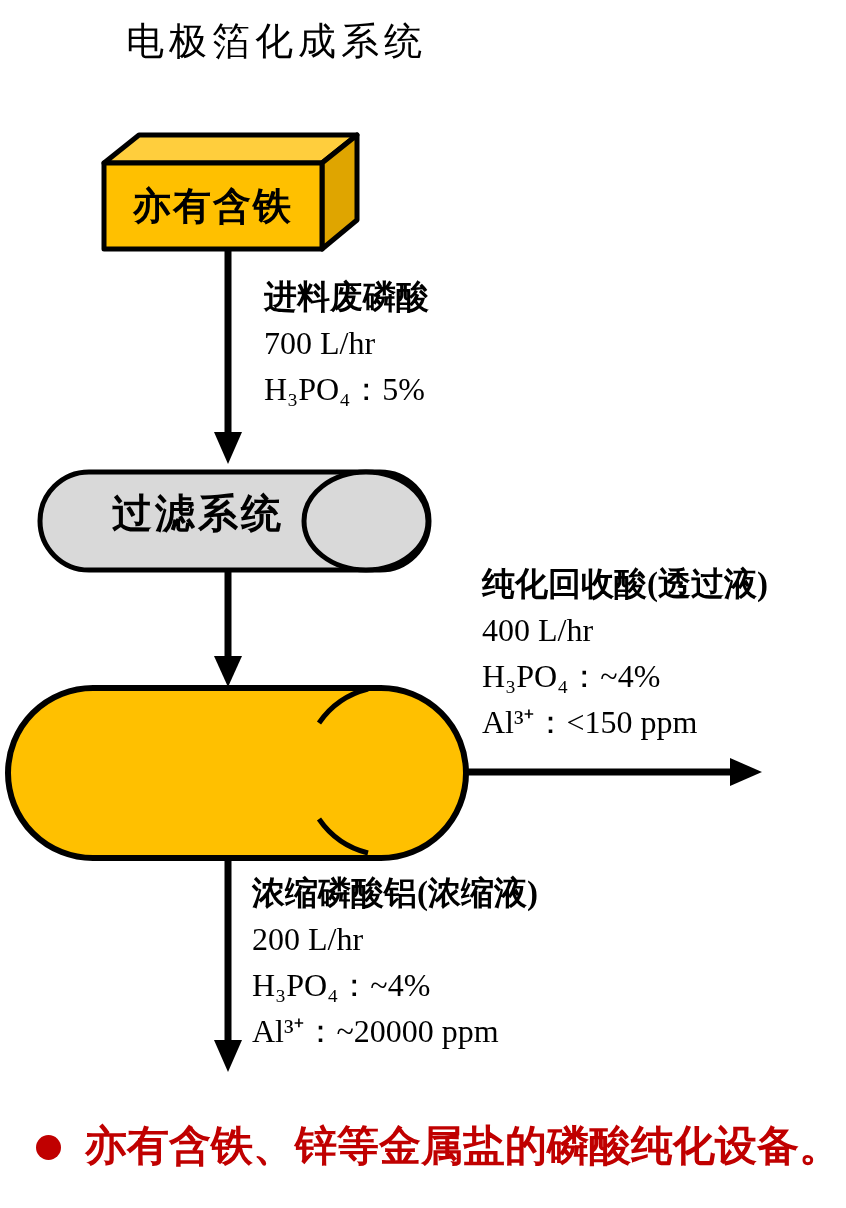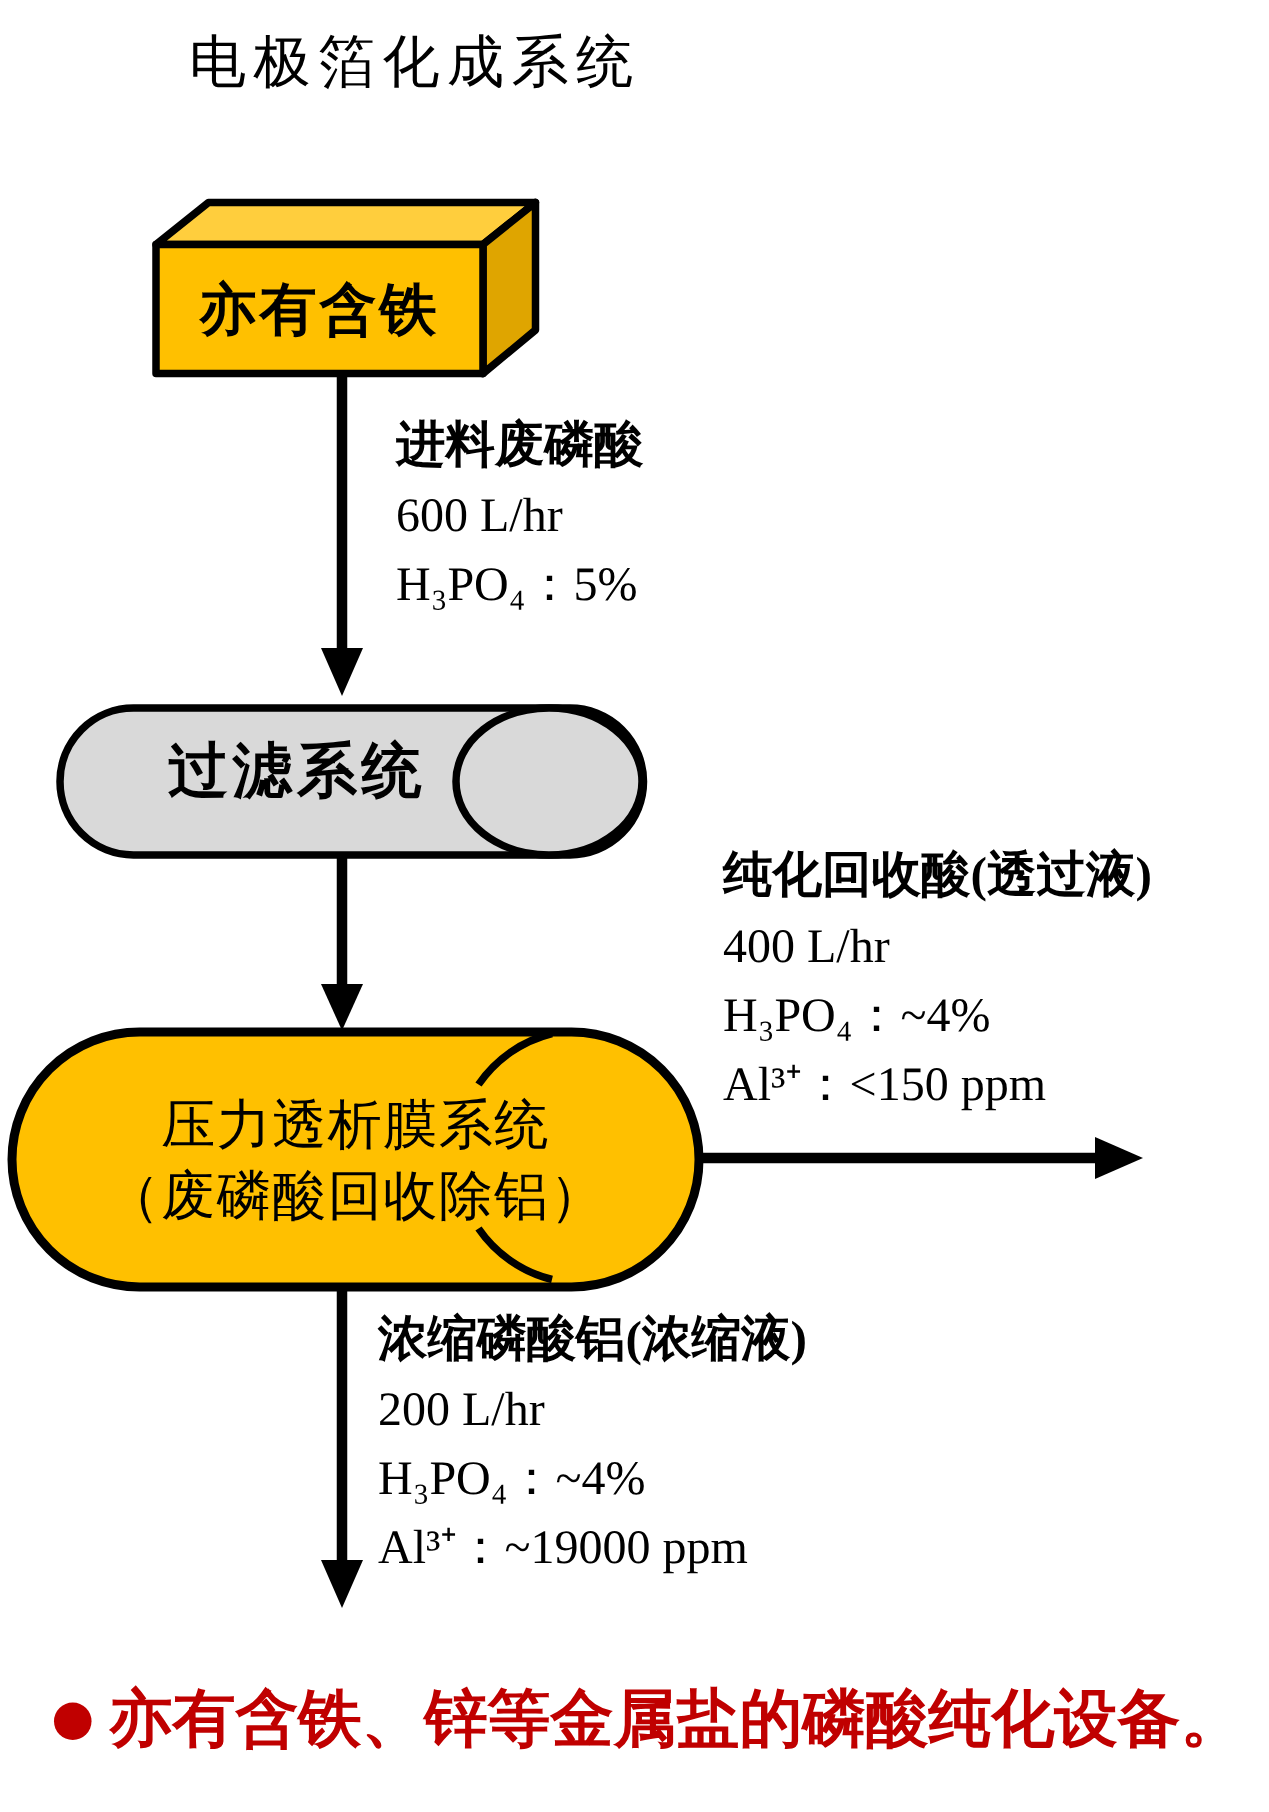--- a/index.html
+++ b/index.html
@@ -43,21 +43,21 @@
     font-size: 32px; line-height: 46px;
   }
   .stream .ln { white-space: nowrap; }
   .stream .ln-title { font-weight: 700; font-size: 33px; }
   .feed-stream        { left: 264px; top: 274px; }
   .permeate-stream    { left: 482px; top: 561px; }
   .concentrate-stream { left: 252px; top: 870px; }
 
   .footnote {
     left: 36px; top: 1118px;
-    display: flex; align-items: center; gap: 12px;
+    display: flex; align-items: center; gap: 24px;
     color: #C00000;
   }
   .footnote .bullet {
     width: 25px; height: 25px; border-radius: 50%;
     background: #C00000; flex: 0 0 auto; margin-top: 3px;
   }
   .footnote .ftext {
     font-size: 42px; font-weight: 700; white-space: nowrap;
   }
 </style>
@@ -105,43 +105,39 @@
       <polygon points="214,1040 242,1040 228,1072" fill="#000000"></polygon>
     </g>
   </svg>
 
   <div class="t page-title">电极箔化成系统</div>
 
   <div class="t node-label formation-label">亦有含铁</div>
 
   <div class="t node-label filter-label">过滤系统</div>
 
-  <div class="t membrane-label">
-    <div class="mline">压力透析膜系统</div>
-    <div class="mline">（废磷酸回收除铝）</div>
-  </div>
 
   <div class="t stream feed-stream">
     <div class="ln ln-title">进料废磷酸</div>
-    <div class="ln">600 L/hr</div>
+    <div class="ln">700 L/hr</div>
     <div class="ln">H₃PO₄：5%</div>
   </div>
 
   <div class="t stream permeate-stream">
     <div class="ln ln-title">纯化回收酸(透过液)</div>
     <div class="ln">400 L/hr</div>
     <div class="ln">H₃PO₄：~4%</div>
     <div class="ln">Al³⁺：&lt;150 ppm</div>
   </div>
 
   <div class="t stream concentrate-stream">
     <div class="ln ln-title">浓缩磷酸铝(浓缩液)</div>
     <div class="ln">200 L/hr</div>
     <div class="ln">H₃PO₄：~4%</div>
-    <div class="ln">Al³⁺：~19000 ppm</div>
+    <div class="ln">Al³⁺：~20000 ppm</div>
   </div>
 
   <div class="t footnote">
     <span class="bullet"></span>
     <span class="ftext">亦有含铁、锌等金属盐的磷酸纯化设备。</span>
   </div>
 
 </div>
 
 </body></html>

